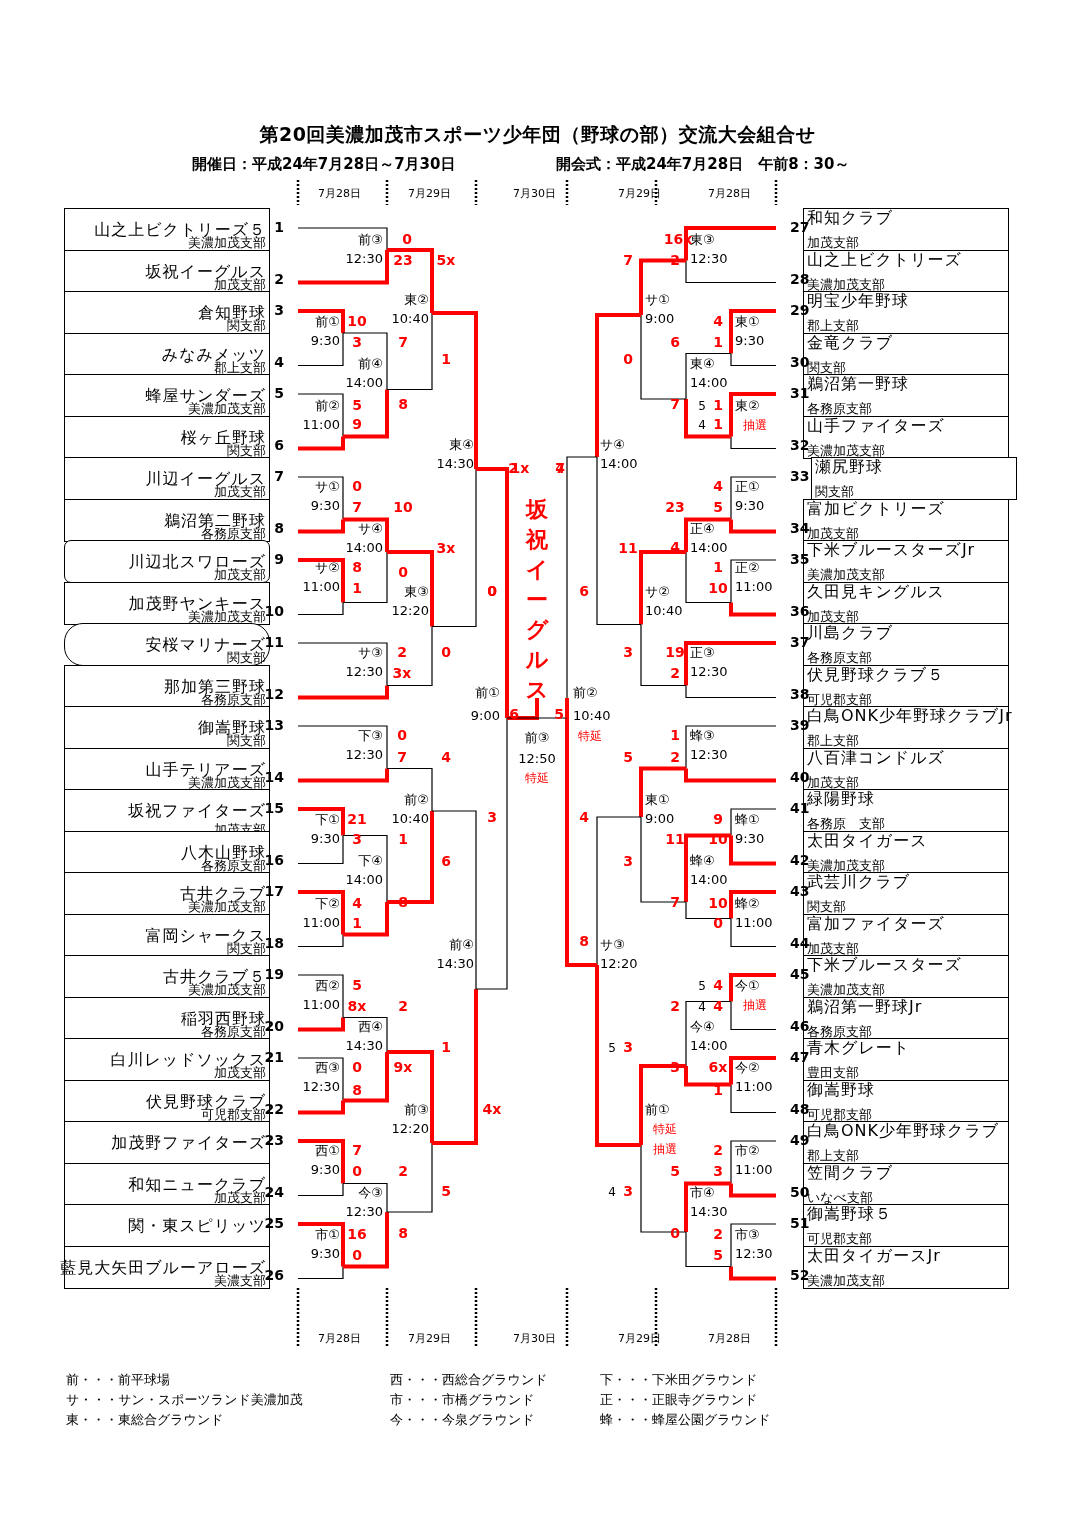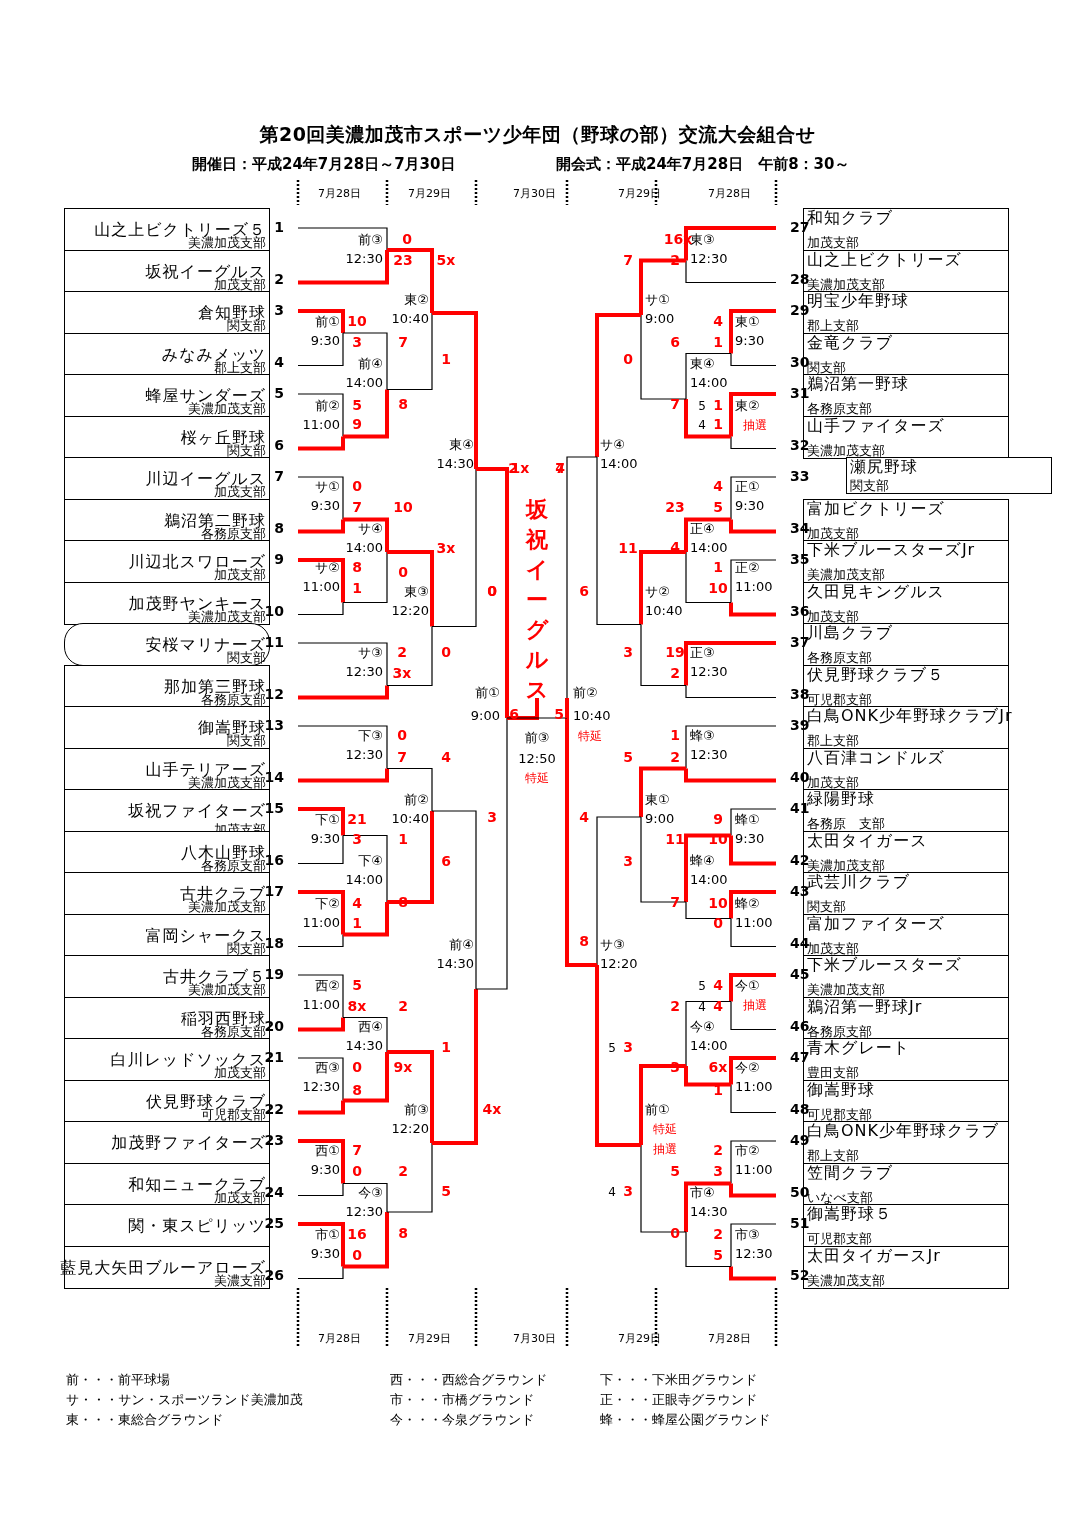--- a/index.html
+++ b/index.html
@@ -61,21 +61,21 @@
       <div class="br">関支部</div>
     </div>
     <div class="team left" style="left: 64px; top: 457px; height: 43px;">
       <div class="nm">川辺イーグルス</div>
       <div class="br">加茂支部</div>
     </div>
     <div class="team left" style="left: 64px; top: 498.5px; height: 43px;">
       <div class="nm">鵜沼第二野球</div>
       <div class="br">各務原支部</div>
     </div>
-    <div class="team left" style="left: 64px; top: 540px; height: 43px;">
+    <div class="team left" style="left: 64px; top: 540px; height: 43px; border-radius: 7px;">
       <div class="nm">川辺北スワローズ</div>
       <div class="br">加茂支部</div>
     </div>
     <div class="team left" style="left: 64px; top: 581.5px; height: 43px;">
       <div class="nm">加茂野ヤンキース</div>
       <div class="br">美濃加茂支部</div>
     </div>
     <div class="team left" style="left: 64px; top: 623px; height: 43px; border-radius: 19px;">
       <div class="nm">安桜マリナーズ</div>
       <div class="br">関支部</div>
@@ -157,21 +157,21 @@
       <div class="br">関支部</div>
     </div>
     <div class="team right" style="left: 803px; top: 374px; height: 43px;">
       <div class="nm">鵜沼第一野球</div>
       <div class="br">各務原支部</div>
     </div>
     <div class="team right" style="left: 803px; top: 415.5px; height: 43px;">
       <div class="nm">山手ファイターズ</div>
       <div class="br">美濃加茂支部</div>
     </div>
-    <div class="team right" style="left: 846px; top: 457px; height: 37px;">
+    <div class="team right" style="left: 811px; top: 457px; height: 43px;">
       <div class="nm">瀬尻野球</div>
       <div class="br">関支部</div>
     </div>
     <div class="team right" style="left: 803px; top: 498.5px; height: 43px;">
       <div class="nm">富加ビクトリーズ</div>
       <div class="br">加茂支部</div>
     </div>
     <div class="team right" style="left: 803px; top: 540px; height: 43px;">
       <div class="nm">下米ブルースターズJr</div>
       <div class="br">美濃加茂支部</div>

